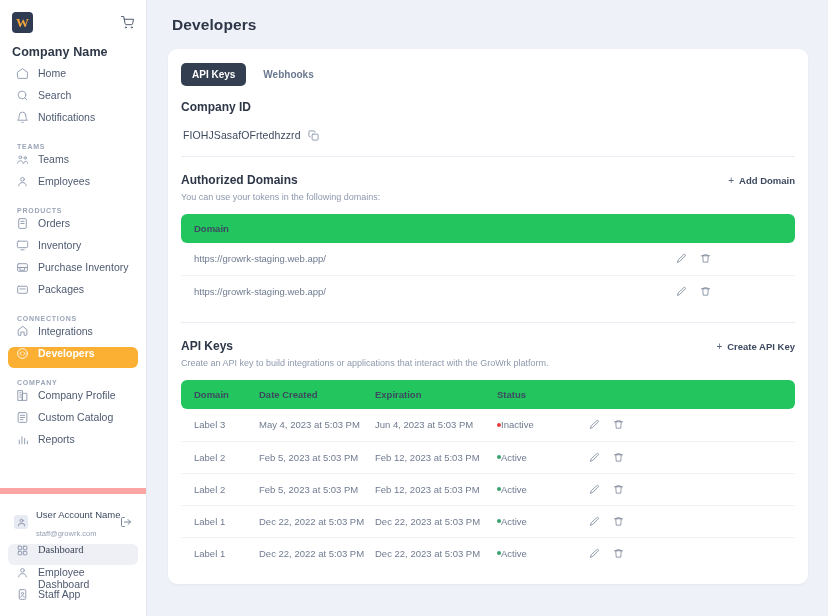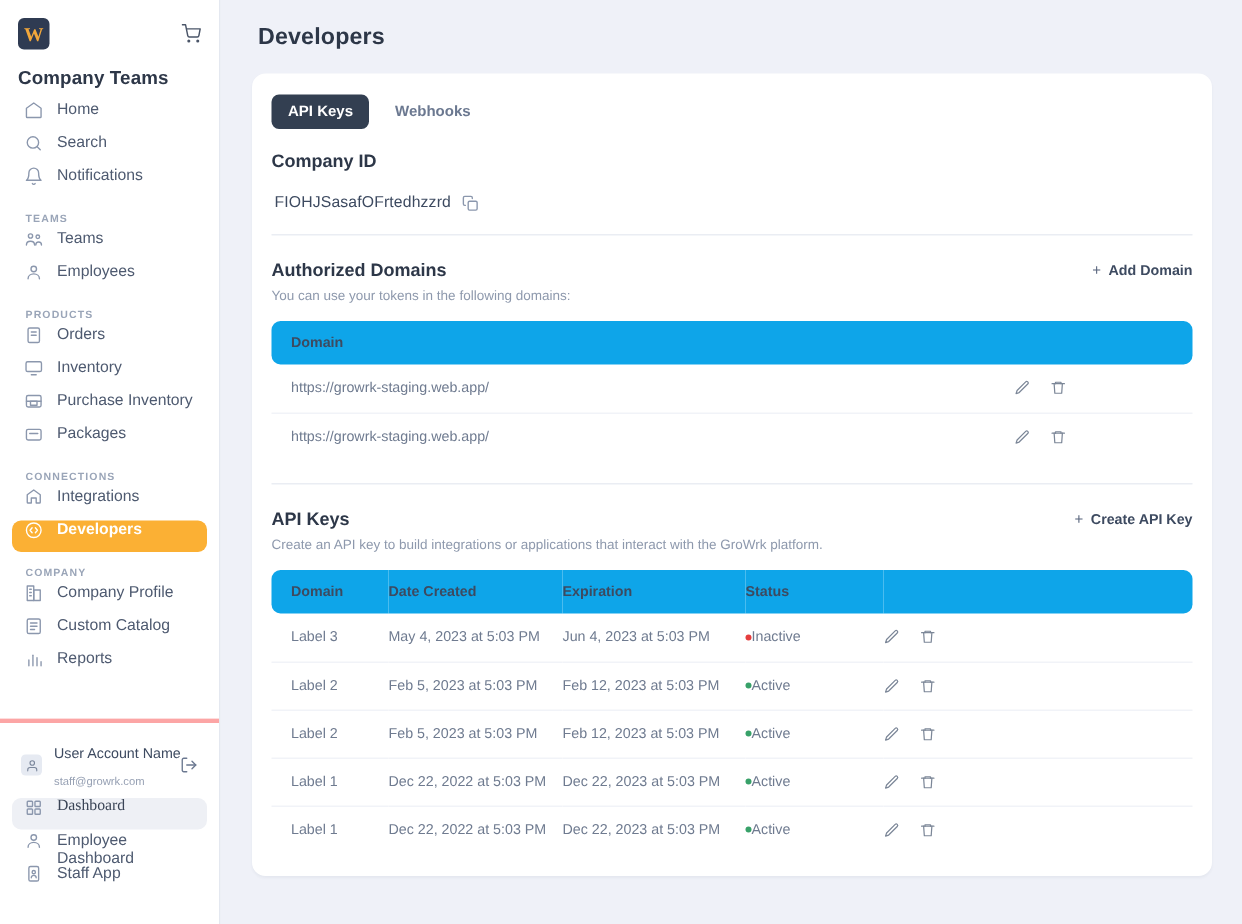--- a/index.html
+++ b/index.html
@@ -46,21 +46,21 @@
   .nav-item .ico { width: 13px; height: 13px; flex: 0 0 13px; display: flex; align-items: center; justify-content: center; color: #8b97ad; }
   .nav-item.active { background: #fbb034; color: #ffffff; font-weight: 600; }
   .nav-item.active .ico { color: #ffffff; }
 
   .sb-fade {
     position: absolute; left: 0; right: 0; bottom: 0; height: 22px;
     background: linear-gradient(to bottom, rgba(255,255,255,0), #ffffff 75%);
     pointer-events: none;
   }
 
-  .sb-bottom { border-top: 3px solid #fca5a5; padding: 8px 8px 18px 8px; }
+  .sb-bottom { border-top: 6px solid #fca5a5; padding: 8px 8px 6px 8px; }
   .user-row { display: flex; align-items: center; gap: 8px; padding: 2px 6px 4px 6px; }
   .user-avatar {
     width: 14px; height: 14px; flex: 0 0 14px; border-radius: 3px;
     background: #e6eaf2; display: flex; align-items: center; justify-content: center; color: #7b879c;
   }
   .user-meta { flex: 1 1 auto; min-width: 0; }
   .user-name { font-size: 9.5px; color: #3d4a60; line-height: 12px; white-space: nowrap; overflow: hidden; }
   .user-mail { font-size: 7.5px; color: #97a1b4; line-height: 11px; white-space: nowrap; overflow: hidden; }
   .logout-icon { color: #6b7890; display: flex; flex: 0 0 auto; }
   .nav-item.selected-soft { background: #eef0f5; color: #3a4456; font-family: Liberation Serif, serif; }
@@ -92,21 +92,21 @@
   .sec-action .plus { font-size: 10px; color: #58657d; font-weight: 400; }
 
   .idrow { display: flex; align-items: center; gap: 7px; margin: 15px 0 0 2px; }
   .idval { font-size: 10.5px; color: #3d4a60; letter-spacing: .1px; }
   .copy-icon { color: #8b97ad; cursor: pointer; display: flex; }
 
   .divider { height: 1px; background: #eaedf3; margin: 15px 0 0 0; }
 
   .tbl { width: 100%; border-collapse: collapse; margin-top: 12px; }
   .tbl thead th {
-    background: #0ea5e9; font-size: 9.5px; font-weight: 700; color: #3d4a60;
+    background: #22c55e; font-size: 9.5px; font-weight: 700; color: #3d4a60;
     text-align: left; padding: 9px 0 9px 0; height: 28px;
   }
   .tbl thead th:first-child { border-radius: 6px 0 0 6px; padding-left: 13px; }
   .tbl thead th:last-child { border-radius: 0 6px 6px 0; }
   .tbl tbody td {
     font-size: 9.5px; color: #6f7b90; padding: 0; height: 32px;
     border-bottom: 1px solid #f1f3f8; vertical-align: middle;
   }
   .tbl tbody tr:last-child td { border-bottom: none; }
   .tbl tbody td:first-child { padding-left: 13px; }
@@ -131,21 +131,21 @@
       <div class="brand-row">
         <div class="logo-sq">W</div>
         <span class="cart-icon">
           <svg width="13" height="13" viewBox="0 0 24 24" fill="none" stroke="currentColor" stroke-width="1.8" stroke-linecap="round" stroke-linejoin="round">
             <circle cx="9" cy="21" r="1"></circle>
               <circle cx="20" cy="21" r="1"></circle>
             <path d="M1 1h4l2.7 13.4a2 2 0 0 0 2 1.6h9.7a2 2 0 0 0 2-1.6L23 6H6"></path>
           </svg>
         </span>
       </div>
-      <div class="company-name">Company Teams</div>
+      <div class="company-name">Company Name</div>
     </div>
 
     <div class="sb-scroll">
       <div id="nav-groups">
           <div class="nav-item">
             <span class="ico">
               <svg width="13" height="13" viewBox="0 0 24 24" fill="none" stroke="currentColor" stroke-width="1.7" stroke-linecap="round" stroke-linejoin="round">
                 <path d="M3 9.5 12 3l9 6.5V20a1 1 0 0 1-1 1H4a1 1 0 0 1-1-1z"></path>
               </svg>
             </span>

